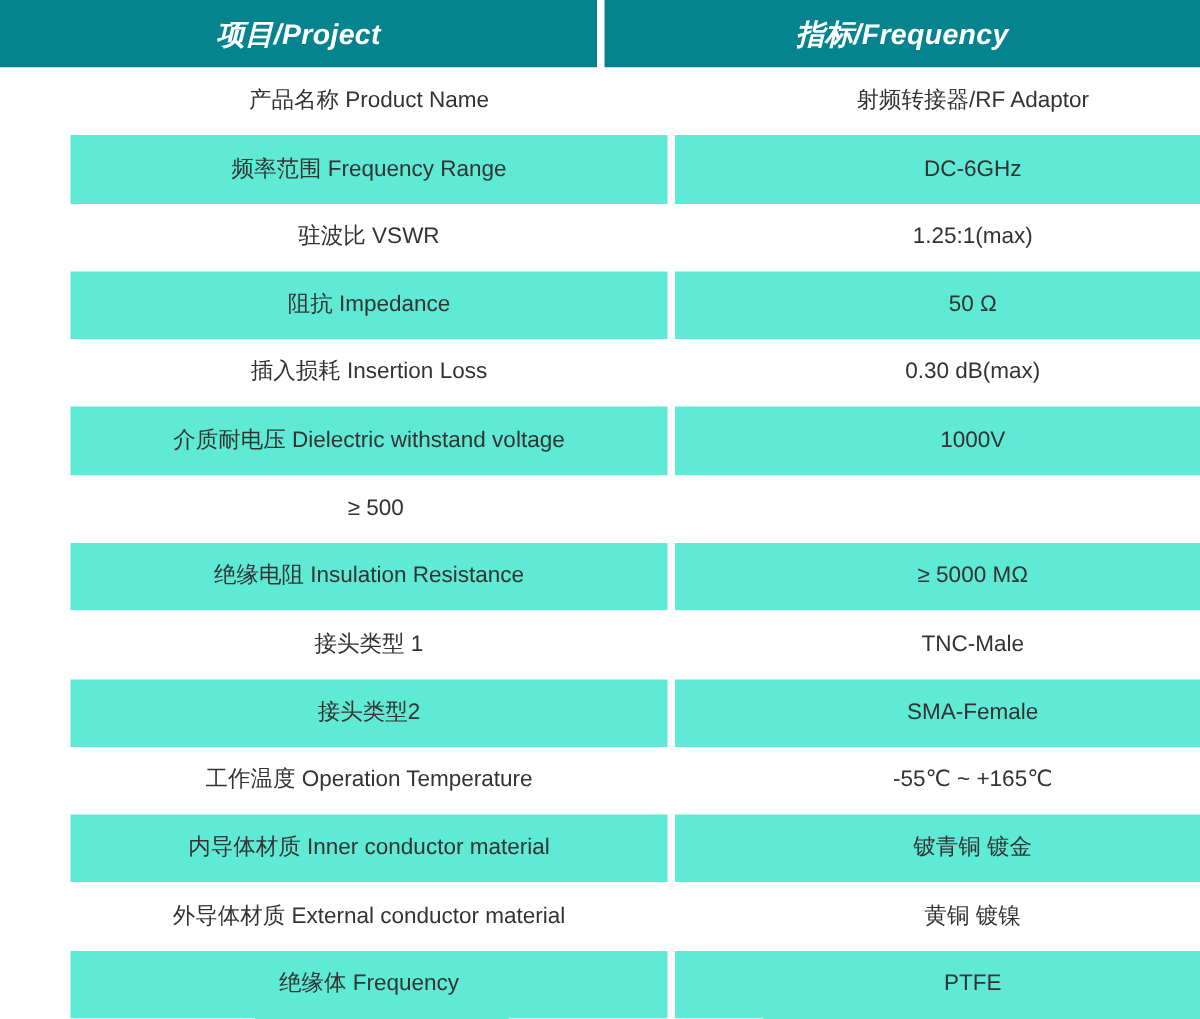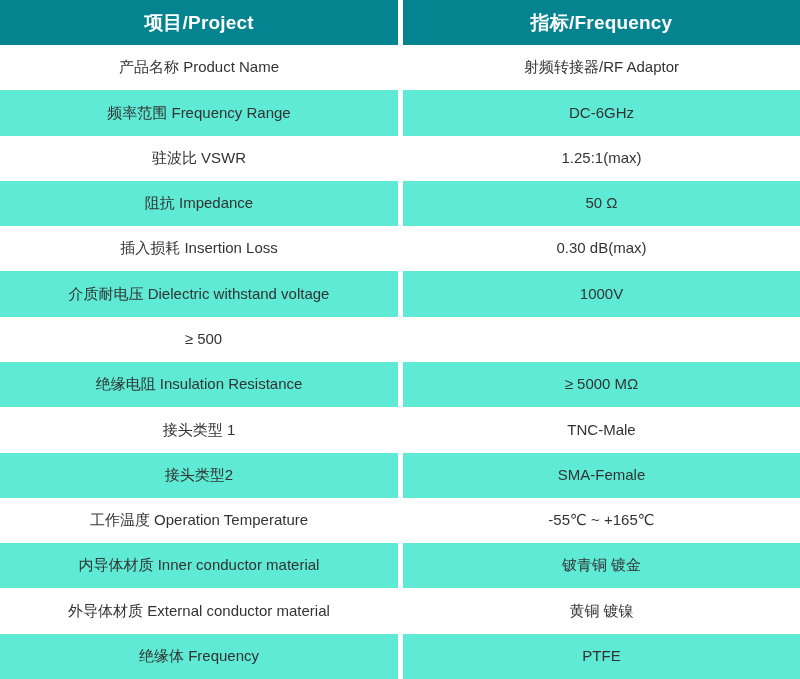--- a/index.html
+++ b/index.html
@@ -23,20 +23,21 @@
     flex-direction: column;
     box-sizing: border-box;
   }
 
   
   .spec-header {
     display: flex;
     height: 45px;
     flex: 0 0 45px;
     background: #ffffff;
+    font-style: italic;
   }
   .spec-header .hcell {
     background: #05838f;
     color: #ffffff;
     font-size: 19px;
     font-weight: bold;
     display: flex;
     align-items: center;
     justify-content: center;
     letter-spacing: 0.2px;
@@ -56,20 +57,21 @@
   .spec-body {
     flex: 1 1 auto;
     display: flex;
     flex-direction: column;
   }
   .spec-row {
     display: flex;
     flex: 1 1 0;
     min-height: 0;
     background: #ffffff;
+    padding-left: 47px;
   }
   .spec-row .cell {
     display: flex;
     align-items: center;
     justify-content: center;
     font-size: 15px;
     color: #333333;
     text-align: center;
     box-sizing: border-box;
     padding: 0 8px;

